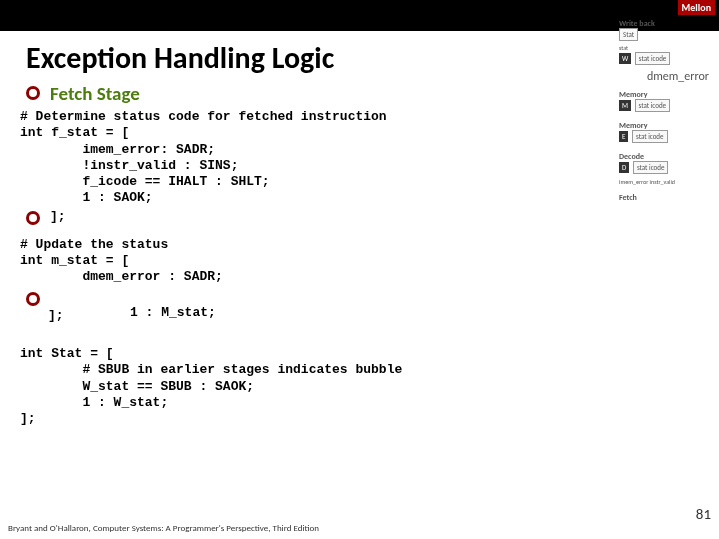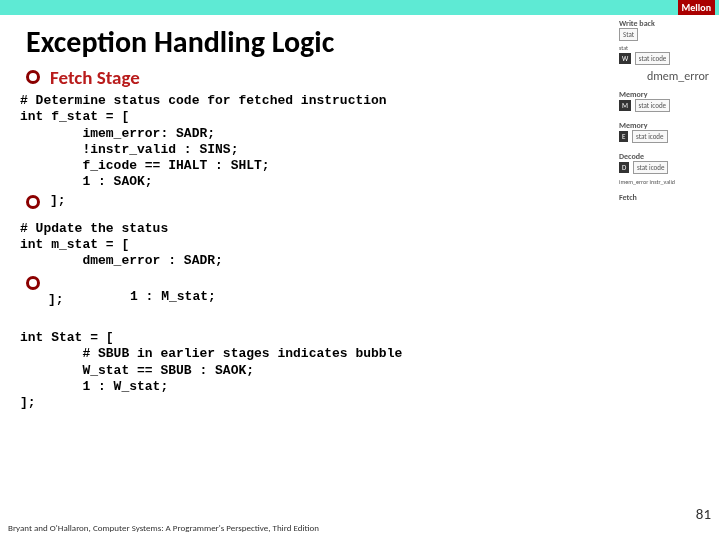--- a/index.html
+++ b/index.html
@@ -1,22 +1,22 @@
 <!DOCTYPE html>
 <html><head>
 <meta charset="utf-8">
 <style>
   * { margin: 0; padding: 0; box-sizing: border-box; }
   body { width: 719px; height: 539px; font-family: Calibri, Arial, sans-serif; position: relative; background: #fff; overflow: hidden; }
-  .topbar { height: 15px; background: #5eead4; position: relative; }
+  .topbar { height: 31px; background: #000000; position: relative; }
   .mellon { position: absolute; right: 4px; top: 0; background: #a00; color: #fff; font-weight: bold; font-size: 10px; padding: 1px 4px; }
   .title { font-size: 30px; font-weight: 600; margin: 8px 0 6px 26px; color: #000000; }
   .bullet-row { display: flex; align-items: baseline; margin-left: 26px; margin-top: 0; }
   .bul { width: 14px; height: 14px; border: 3px solid #8b0000; border-radius: 50%; margin-right: 10px; margin-top: 3px; }
-  .stage-name { font-size: 19px; font-weight: 600; color: #b91c1c; }
+  .stage-name { font-size: 19px; font-weight: 600; color: #4d7c0f; }
   .code { font-family: "Courier New", monospace; font-weight: bold; font-size: 13px; line-height: 1.25; white-space: pre; margin-left: 20px; margin-top: 4px; }
   .footer { position: absolute; bottom: 6px; left: 8px; font-size: 9px; color: #333; }
   .pagenum { position: absolute; bottom: 16px; right: 8px; font-size: 15px; color: #333; }
   .diagram { position: absolute; right: 10px; top: 12px; width: 90px; font-size: 7px; color: #555; }
   .box { border: 1px solid #999; padding: 1px 3px; margin-bottom: 2px; background: #f8f8f8; display: inline-block; font-size: 7px; }
   .darkbox { background: #333; color: #fff; padding: 1px 3px; font-size: 7px; display: inline-block; margin-right: 2px; }
   .lbl { font-size: 8px; font-weight: bold; margin-top: 6px; display: block; text-align: left; }
   .semi-row { display: flex; align-items: center; margin-left: 26px; margin-top: 1px; }
   .semi-row .code-frag { font-family: "Courier New", monospace; font-weight: bold; font-size: 13px; margin-left: 0; margin-right: 4px; }
   .row-spacer { height: 8px; }

